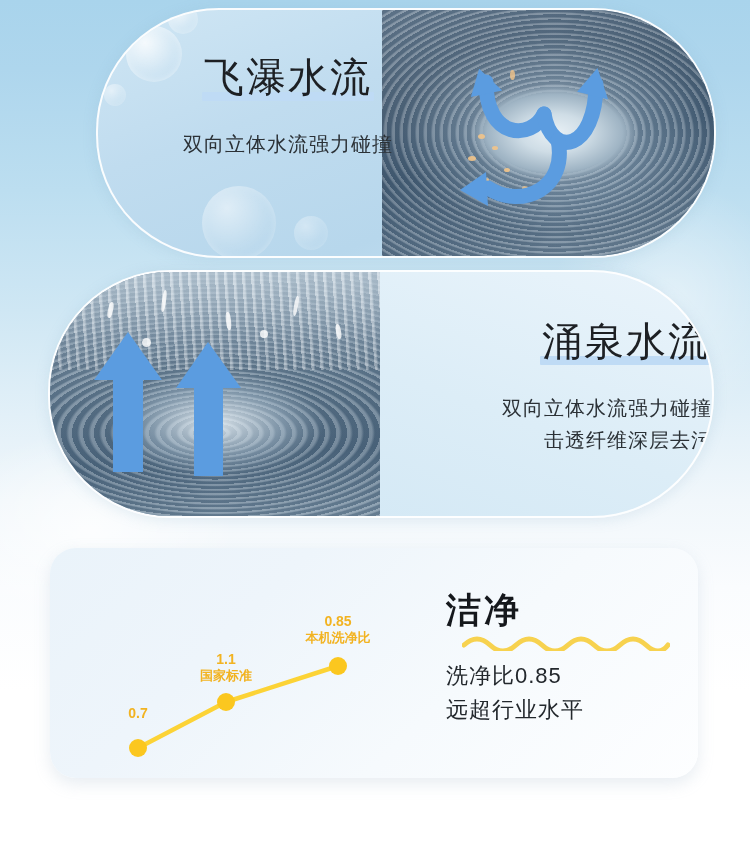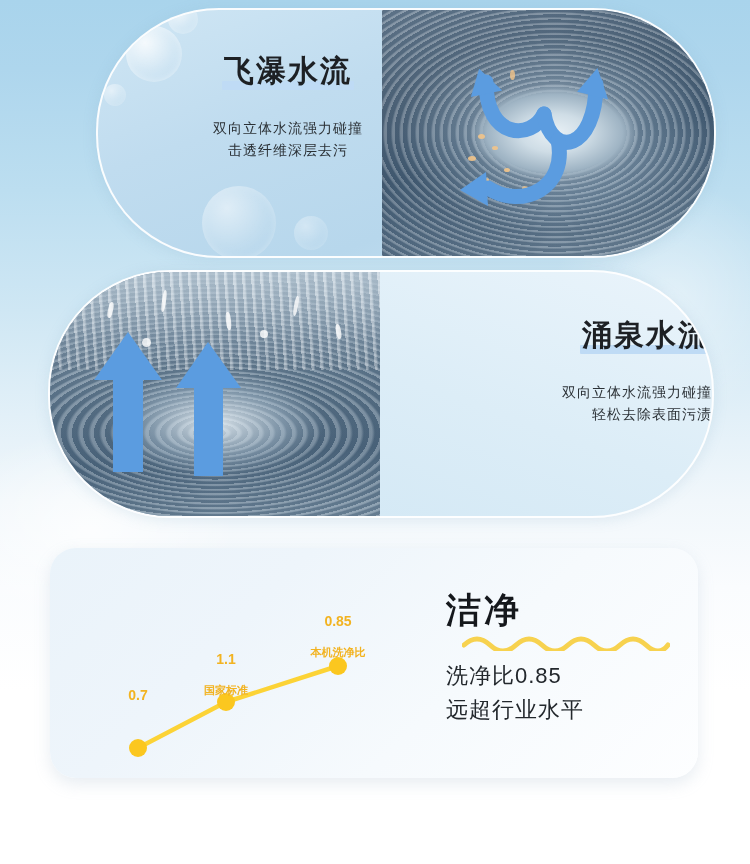--- a/index.html
+++ b/index.html
@@ -57,30 +57,30 @@
   .bub.x5{left:4px;top:212px;width:40px;height:40px;opacity:.45;}
   .bub.x6{left:196px;top:206px;width:34px;height:34px;opacity:.4;}
 
   
   .card-text{position:absolute;z-index:5;}
   #card-flow .card-text{left:0;top:44px;width:380px;text-align:center;}
   #card-spring .card-text{left:330px;top:46px;width:332px;text-align:right;}
 
   .feature-title{
     display:inline-block;position:relative;
-    font-size:30px;font-weight:bold;color:#1d2024;
+    font-size:40px;font-weight:normal;color:#1d2024;
     letter-spacing:2px;line-height:1.15;
     padding:0 2px 2px 2px;
   }
   .feature-title .hl{
     position:absolute;left:0;right:0;bottom:1px;height:9px;
     background:#bfdbf5;z-index:-1;border-radius:1px;
   }
   .feature-desc{
-    margin-top:26px;font-size:14px;color:#2b3136;
+    margin-top:26px;font-size:20px;color:#2b3136;
     line-height:1.62;letter-spacing:1px;font-weight:500;
   }
   .feature-desc div{white-space:nowrap;}
 
   
   .photo{position:absolute;top:0;height:100%;overflow:hidden;z-index:4;}
   #photo-vortex{left:284px;width:332px;}
   #photo-splash{left:0;width:330px;}
 
   .photo-img{position:absolute;inset:0;}
@@ -135,21 +135,21 @@
     box-shadow:0 6px 16px rgba(150,175,195,.22);
     overflow:hidden;
   }
   #chart-area{position:absolute;left:8px;top:8px;width:380px;height:214px;}
   .chart-svg{position:absolute;inset:0;}
   .pt-label{
     position:absolute;color:#f2b321;font-weight:bold;text-align:center;
     white-space:nowrap;
   }
   .pt-value{font-size:14px;line-height:1.05;}
-  .pt-name{font-size:11px;line-height:1.3;margin-top:16px;}
+  .pt-name{font-size:13px;line-height:1.3;margin-top:1px;}
 
   #clean-text{
     position:absolute;left:396px;top:44px;width:240px;text-align:left;
   }
   .clean-title{
     font-size:35px;font-weight:bold;color:#15181c;letter-spacing:3px;line-height:1.05;
   }
   .wave-wrap{margin:6px auto 0;width:208px;height:16px;}
   .clean-sub{
     margin-top:8px;font-size:22px;color:#23282d;line-height:1.55;letter-spacing:1px;font-weight:500;
@@ -173,21 +173,20 @@
     <div class="bub x5"></div>
     <div class="bub x6"></div>
 
     <div class="card-text">
       <div class="feature-title">
         <span class="hl"></span>
         <span>飞瀑水流</span>
       </div>
       <div class="feature-desc">
         <div>双向立体水流强力碰撞</div>
-        <div>击透纤维深层去污</div>
       </div>
     </div>
 
     <div class="photo" id="photo-vortex">
       <div class="photo-img vortex"></div>
       <div class="vortex-top"></div>
       <div class="spark" style="left:96px;top:124px;width:7px;height:5px;"></div>
       <div class="spark" style="left:110px;top:136px;width:6px;height:4px;"></div>
       <div class="spark" style="left:86px;top:146px;width:8px;height:5px;"></div>
       <div class="spark" style="left:122px;top:158px;width:6px;height:4px;"></div>
@@ -230,36 +229,36 @@
       </svg>
     </div>
 
     <div class="card-text">
       <div class="feature-title">
         <span class="hl"></span>
         <span>涌泉水流</span>
       </div>
       <div class="feature-desc">
         <div>双向立体水流强力碰撞</div>
-        <div>轻松去除表面污渍</div>
+        <div>击透纤维深层去污</div>
       </div>
     </div>
   </div>
 
   <div id="card-clean">
 
     <div id="chart-area">
       <svg class="chart-svg" viewBox="0 0 380 214">
         <polyline points="80,192 168,146 280,110" fill="none" stroke="#fcd336" stroke-width="4.5" stroke-linecap="round" stroke-linejoin="round"></polyline>
         <circle cx="80" cy="192" r="9" fill="#fbc71f"></circle>
         <circle cx="168" cy="146" r="9" fill="#fbc71f"></circle>
         <circle cx="280" cy="110" r="9" fill="#fbc71f"></circle>
       </svg>
 
-      <div class="pt-label" style="left:44px;top:132px;width:72px;">
+      <div class="pt-label" style="left:44px;top:150px;width:72px;">
         <div class="pt-value">0.7</div>
         <div class="pt-name"></div>
       </div>
 
       <div class="pt-label" style="left:132px;top:96px;width:72px;">
         <div class="pt-value">1.1</div>
         <div class="pt-name">国家标准</div>
       </div>
 
       <div class="pt-label" style="left:238px;top:58px;width:84px;">

